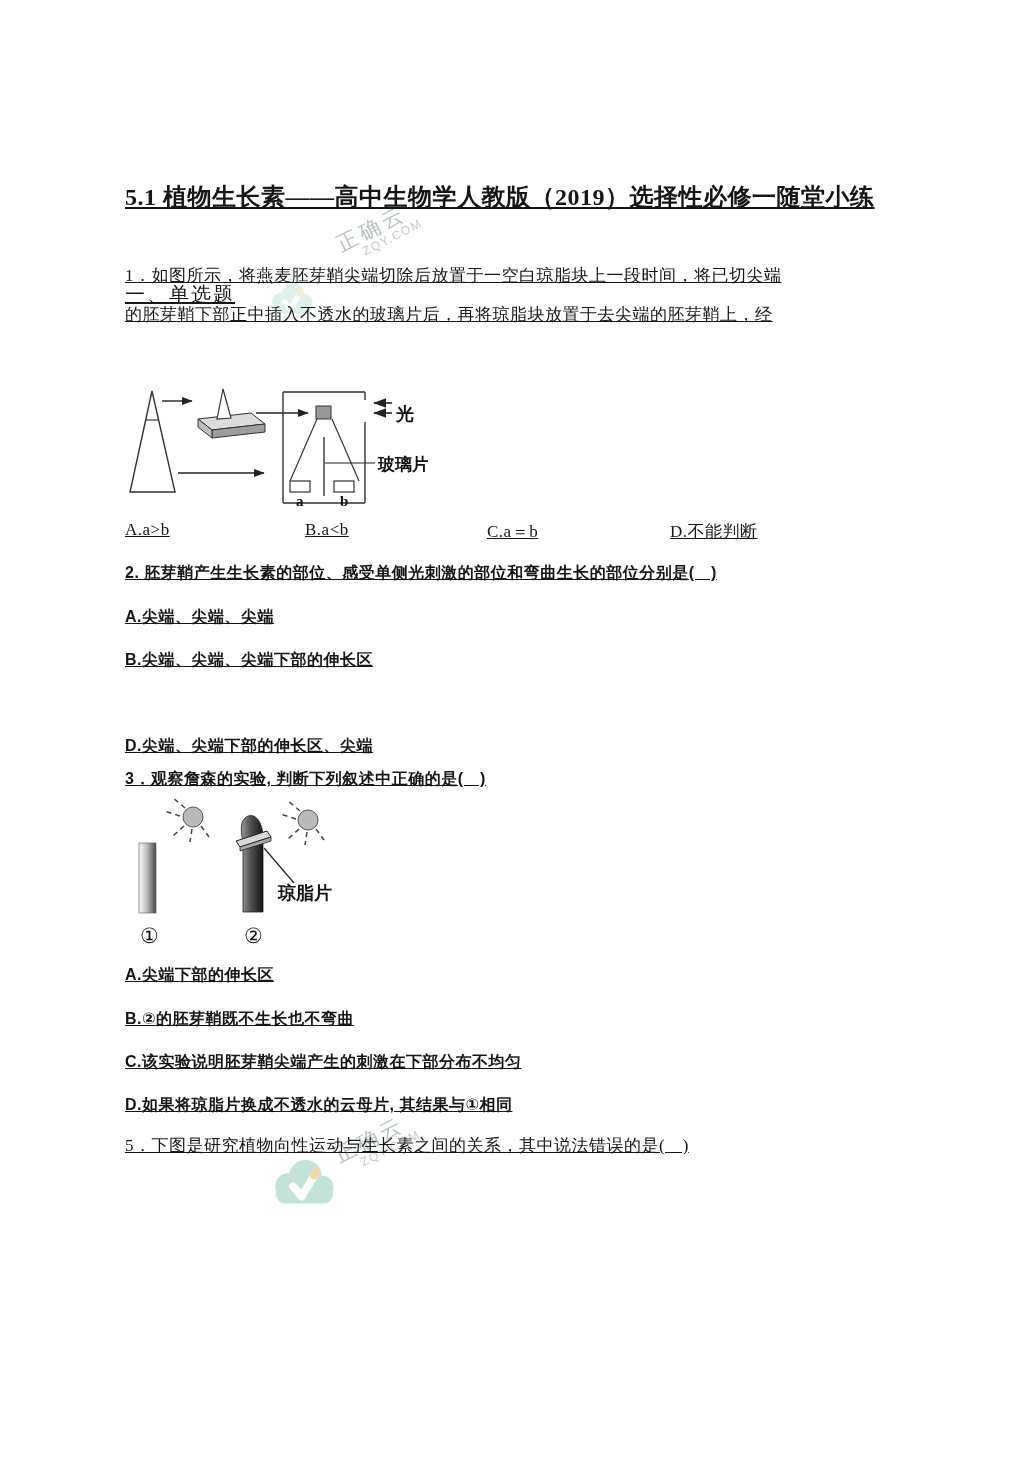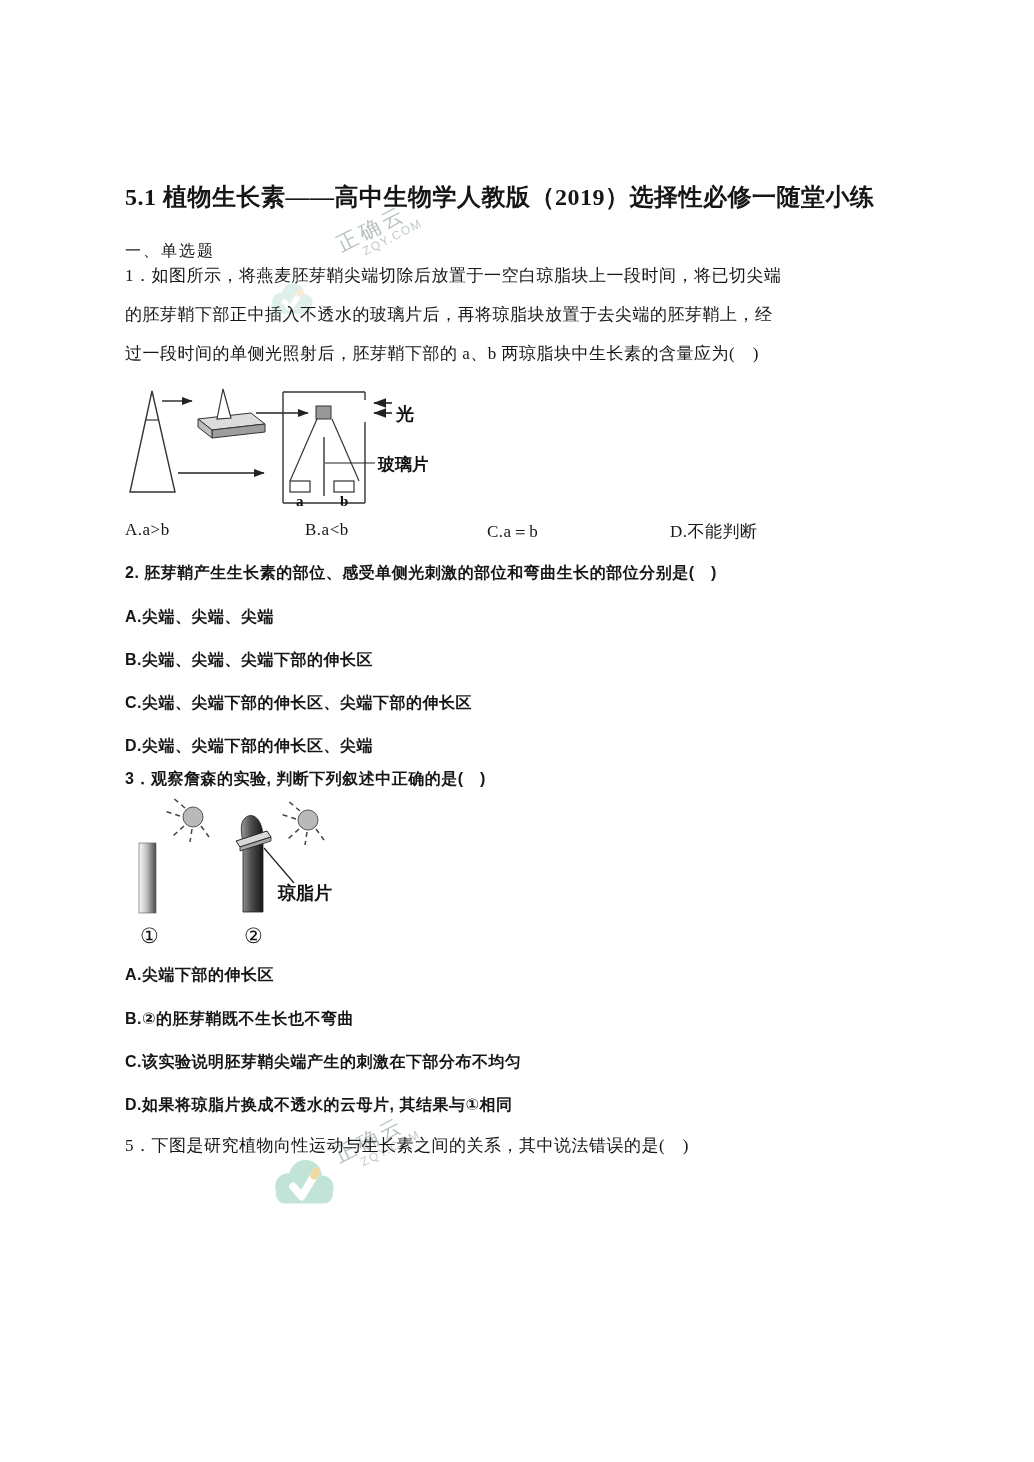--- a/index.html
+++ b/index.html
@@ -5,25 +5,25 @@
   html,body { margin:0; padding:0; background:#e8e8e8; }
   .page {
     position:relative;
     width:1034px; height:1462px;
     margin:0 auto;
     background:#ffffff;
     overflow:hidden;
     font-family:"Liberation Serif","DejaVu Serif",serif;
     color:#161616;
   }
-  .t { position:absolute; white-space:pre; z-index:2; }
+  .t { position:absolute; white-space:pre; z-index:2;text-decoration:underline; }
   .serif { font-family:"Liberation Serif","DejaVu Serif",serif; font-size:17px; letter-spacing:0.5px; }
   .sansb { font-family:"Liberation Sans","DejaVu Sans",sans-serif; font-weight:700; font-size:16px; letter-spacing:0.5px; }
   .title { font-size:24px; font-weight:700; letter-spacing:0.5px; }
-  .section { font-size:16px; letter-spacing:2px; }
+  .section { font-size:20px; letter-spacing:2px;margin-top:40px; }
   .diagram { position:absolute; z-index:2; }
   
   .wm-text {
     position:absolute; z-index:1;
     transform:rotate(-27deg); transform-origin:left top;
     font-family:"Liberation Sans","DejaVu Sans",sans-serif;
     color:#a9b5b5; opacity:0.85; line-height:1.05;
   }
   .wm-brand { font-size:21px; letter-spacing:4px; }
   .wm-domain { font-size:12px; letter-spacing:1.5px; margin-left:20px; color:#b6bfbf; }
@@ -64,21 +64,20 @@
   <div class="wm-text" style="left:331px; top:1147px;">
     <div class="wm-brand">正确云</div>
     <div class="wm-domain">ZQY.COM</div>
   </div>
 
   <div class="t serif title" style="left:125px; top:181px;">5.1 植物生长素——高中生物学人教版（2019）选择性必修一随堂小练</div>
   <div class="t serif section" style="left:125px; top:241px;">一、单选题</div>
 
   <div class="t serif" style="left:125px; top:264px;">1．如图所示，将燕麦胚芽鞘尖端切除后放置于一空白琼脂块上一段时间，将已切尖端</div>
   <div class="t serif" style="left:125px; top:303px;">的胚芽鞘下部正中插入不透水的玻璃片后，再将琼脂块放置于去尖端的胚芽鞘上，经</div>
-  <div class="t serif" style="left:125px; top:342px;">过一段时间的单侧光照射后，胚芽鞘下部的 a、b 两琼脂块中生长素的含量应为(　)</div>
 
   <svg class="diagram" style="left:128px; top:382px;" width="300" height="135" viewBox="0 0 300 135">
     <defs>
       <marker id="arr" markerWidth="10" markerHeight="8" refX="7.5" refY="3" orient="auto">
         <path d="M0,0 L8,3 L0,6 Z" fill="#222"></path>
       </marker>
     </defs>
 
     <g>
       <polygon points="24,9 2,110 47,110" fill="none" stroke="#333" stroke-width="1.4"></polygon>
@@ -121,21 +120,20 @@
   </svg>
 
   <div class="t serif" style="left:125px; top:520px;">A.a&gt;b</div>
   <div class="t serif" style="left:305px; top:520px;">B.a&lt;b</div>
   <div class="t serif" style="left:487px; top:520px;">C.a＝b</div>
   <div class="t serif" style="left:670px; top:520px;">D.不能判断</div>
 
   <div class="t sansb" style="left:125px; top:563px;">2. 胚芽鞘产生生长素的部位、感受单侧光刺激的部位和弯曲生长的部位分别是(　)</div>
   <div class="t sansb" style="left:125px; top:607px;">A.尖端、尖端、尖端</div>
   <div class="t sansb" style="left:125px; top:650px;">B.尖端、尖端、尖端下部的伸长区</div>
-  <div class="t sansb" style="left:125px; top:693px;">C.尖端、尖端下部的伸长区、尖端下部的伸长区</div>
   <div class="t sansb" style="left:125px; top:736px;">D.尖端、尖端下部的伸长区、尖端</div>
 
   <div class="t sansb" style="left:125px; top:769px;">3．观察詹森的实验, 判断下列叙述中正确的是(　)</div>
 
   <svg class="diagram" style="left:118px; top:795px;" width="260" height="155" viewBox="0 0 260 155">
     <defs>
       <linearGradient id="g1" x1="0" y1="0" x2="1" y2="0">
         <stop offset="0%" stop-color="#fafafa"></stop>
         <stop offset="45%" stop-color="#c0c0c0"></stop>
         <stop offset="100%" stop-color="#4a4a4a"></stop>

